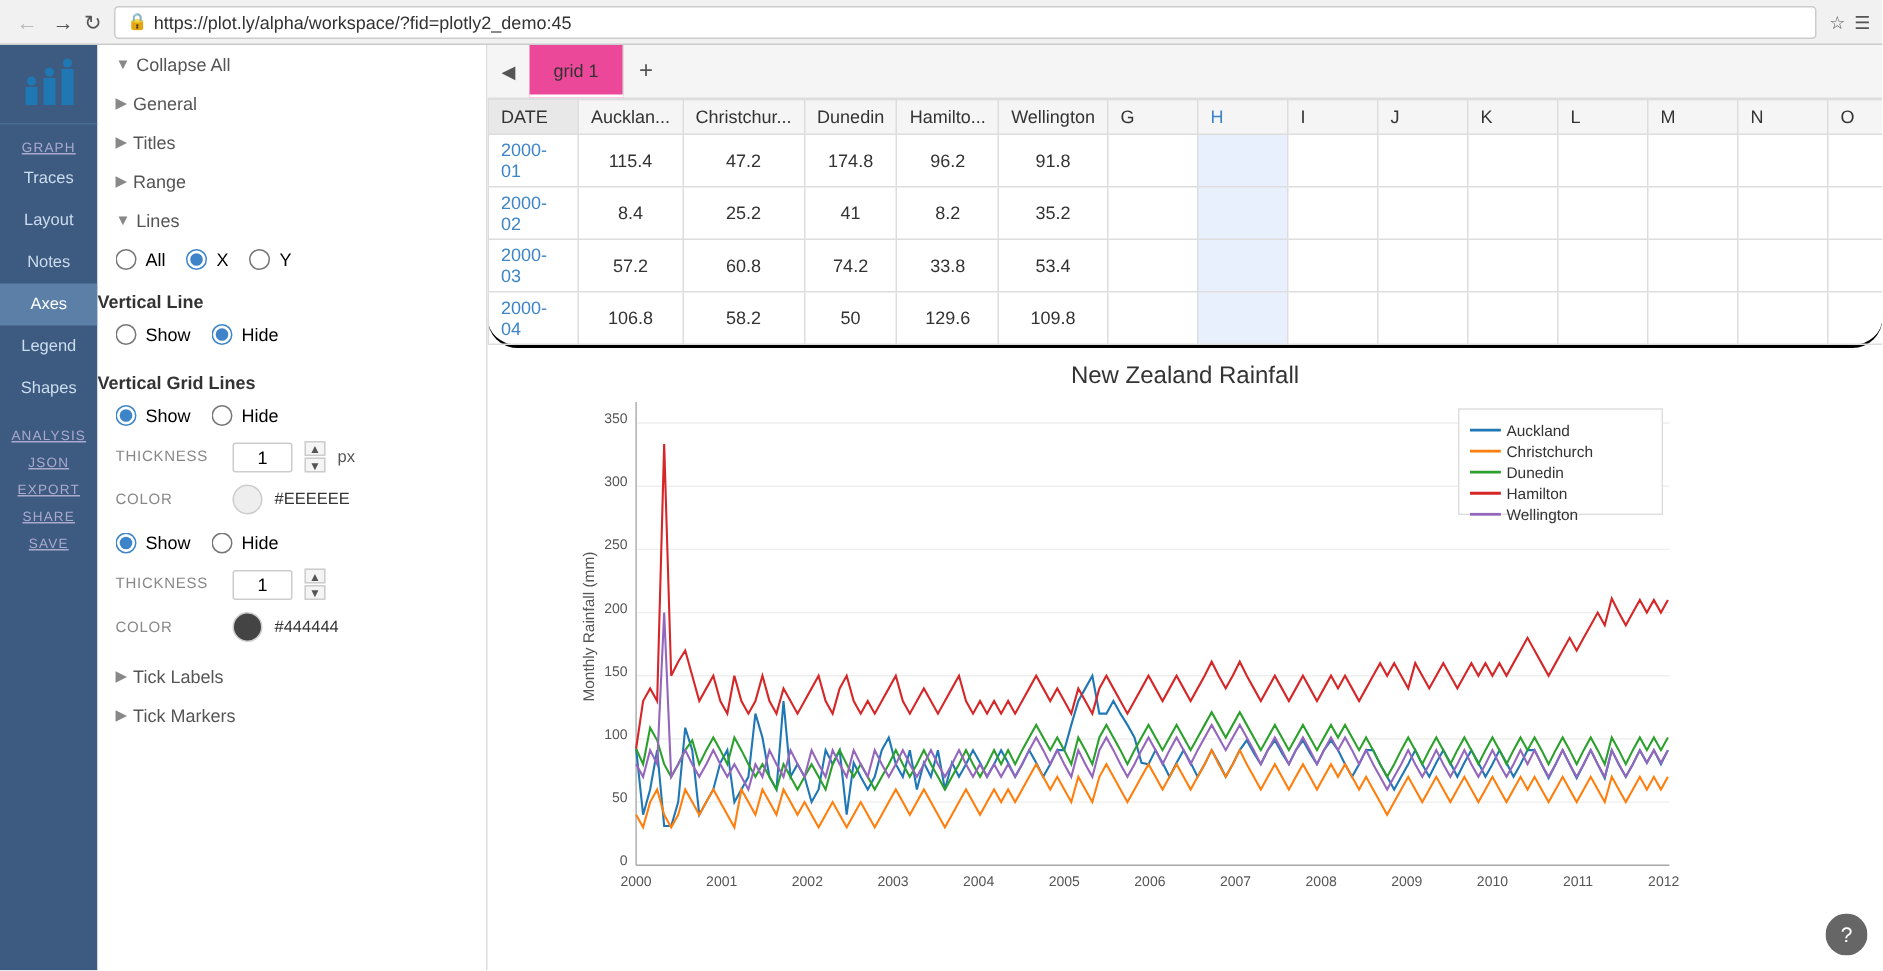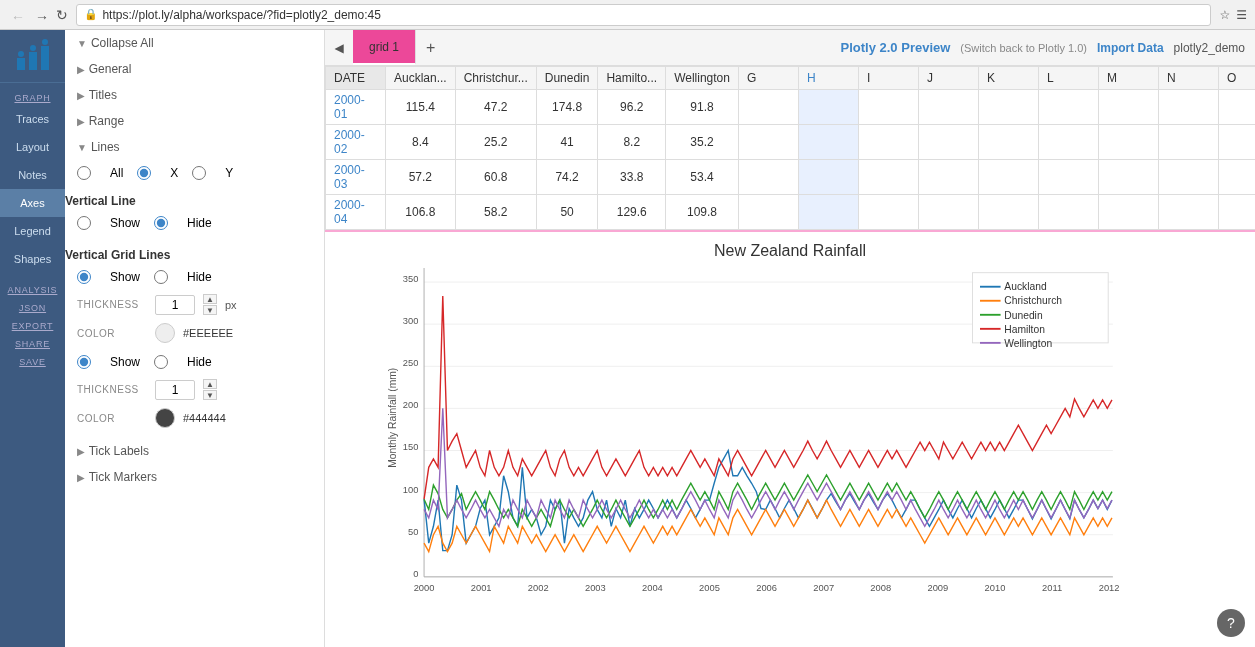--- a/index.html
+++ b/index.html
@@ -69,21 +69,21 @@
       width: 260px;
       background: #fff;
       border-right: 1px solid #ddd;
       overflow-y: auto;
       padding: 0;
     }
     .options-label {
       font-size: 10px; color: #888; text-transform: uppercase; letter-spacing: 0.5px;
       min-width: 70px;
     }
-    .radio-item { display: flex; align-items: flex-start; gap: 19px; font-size: 12px; cursor: pointer; }
+    .radio-item { display: flex; align-items: flex-start; gap: 6px; font-size: 12px; cursor: pointer; }
     .radio-input { width: 14px; height: 14px; cursor: pointer; accent-color: #3d85c8; }
 
     .section-heading {
       font-size: 12px; font-weight: bold; color: #333; padding: 10px 0 6px;
     }
 
     .thickness-input {
       width: 40px; border: 1px solid #ccc; border-radius: 2px; padding: 2px 4px; font-size: 12px; text-align: center;
     }
     .spinner-btns {
@@ -154,21 +154,22 @@
     .plotly-preview-label { font-size: 13px; font-weight: bold; color: #3d85c8; }
     .switch-back-link { font-size: 11px; color: #888; cursor: pointer; }
     .import-data-btn {
       font-size: 12px; color: #3d85c8; cursor: pointer; border: none; background: none;
       font-weight: bold;
     }
     .demo-label { font-size: 12px; color: #555; }
 
     
     .data-table-area {
-      border-bottom: 2px solid #f9a8d4;
+      border-bottom: 2px solid #000000;
+      border-radius: 20px;
     }
     .data-table {
       width: 100%;
       border-collapse: collapse;
       font-size: 12px;
     }
     .data-table th {
       background: #f5f5f5;
       border: 1px solid #ddd;
       padding: 4px 8px;
@@ -393,26 +394,20 @@
       <span>Tick Markers</span>
     </div>
   </div>
 
   <div class="main-content">
 
     <div class="tab-bar">
       <button class="tab-nav-btn">◀</button>
       <div class="tab-item active">grid 1</div>
       <div class="tab-add">+</div>
-      <div class="tab-right">
-        <span class="plotly-preview-label">Plotly 2.0 Preview</span>
-        <span class="switch-back-link">(Switch back to Plotly 1.0)</span>
-        <button class="import-data-btn">Import Data</button>
-        <span class="demo-label">plotly2_demo</span>
-      </div>
     </div>
 
     <div class="data-table-area">
       <table class="data-table">
         <thead>
           <tr>
             <th class="date-col">DATE</th>
             <th>Aucklan...</th>
             <th>Christchur...</th>
             <th>Dunedin</th>

